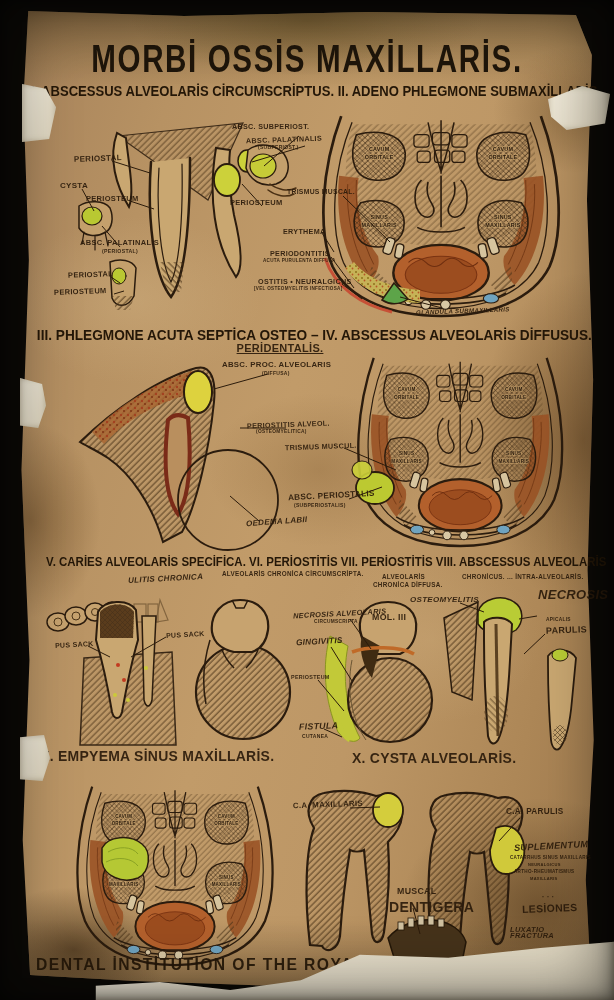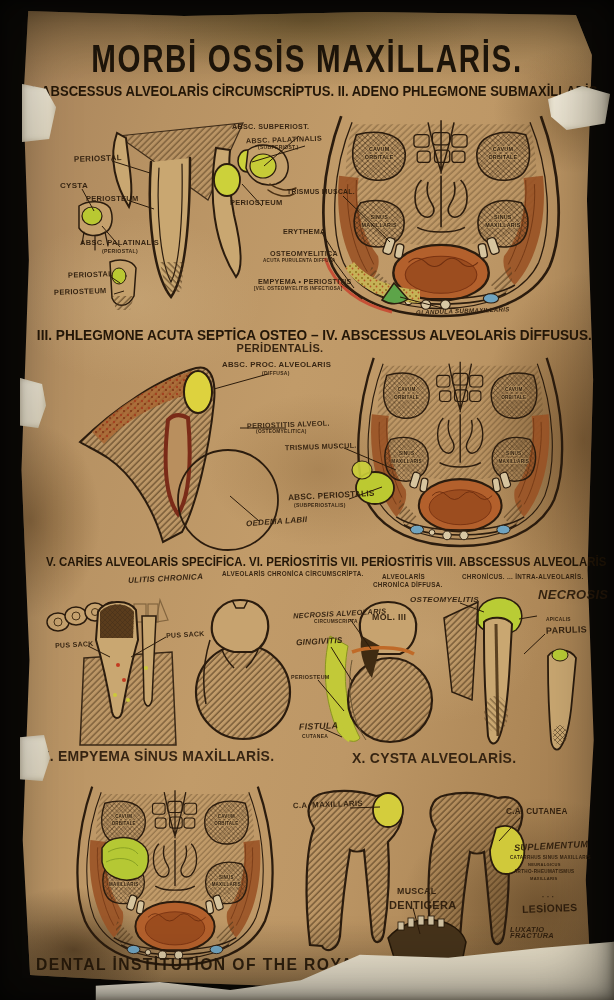--- a/index.html
+++ b/index.html
@@ -260,28 +260,28 @@
     <span class="lb" style="left:74px;top:155px;font-size:8px;transform:rotate(-2deg);">PERIOSTAL</span>
     <span class="lb" style="left:60px;top:182px;font-size:8px;">CYSTA</span>
     <span class="lb" style="left:86px;top:195px;font-size:7.5px;">PERIOSTEUM</span>
     <span class="lb" style="left:230px;top:199px;font-size:7.5px;">PERIOSTEUM</span>
     <span class="lb" style="left:287px;top:189px;font-size:6.8px;">TRISMUS MUSCAL.</span>
     <span class="lb" style="left:80px;top:239px;font-size:7.5px;">ABSC. PALATINALIS</span>
     <span class="lb" style="left:102px;top:249px;font-size:5.2px;">(PERIOSTAL)</span>
     <span class="lb" style="left:68px;top:271px;font-size:7.5px;transform:rotate(-2deg);">PERIOSTAL</span>
     <span class="lb" style="left:54px;top:288px;font-size:7.5px;transform:rotate(-2deg);">PERIOSTEUM</span>
     <span class="lb" style="left:283px;top:228px;font-size:7.2px;">ERYTHEMA</span>
-    <span class="lb" style="left:270px;top:250px;font-size:7.2px;">OSTEOMYELITICA</span>
+    <span class="lb" style="left:270px;top:250px;font-size:7.2px;">PERIODONTITIS</span>
     <span class="lb" style="left:263px;top:259px;font-size:4.6px;">ACUTA PURULENTA DIFFUSA</span>
-    <span class="lb" style="left:258px;top:278px;font-size:7.2px;">EMPYEMA • PERIOSTITIS</span>
+    <span class="lb" style="left:258px;top:278px;font-size:7.2px;">OSTITIS • NEURALGICUS</span>
     <span class="lb" style="left:254px;top:287px;font-size:4.6px;">[VEL OSTEOMYELITIS INFECTIOSA]</span>
     <span class="lb it" style="left:416px;top:308px;font-size:6.2px;transform:rotate(-2deg);">GLANDULA SUBMAXILLARIS</span>
 
     <div class="hd" style="top:327px;font-size:15.5px;transform:scaleX(.88);">III. PHLEGMONE ACUTA SEPTİCA OSTEO –   IV. ABSCESSUS ALVEOLARİS DİFFUSUS.</div>
-    <div class="lb" style="left:200px;top:343px;width:160px;text-align:center;font-size:11px;">PERİDENTALİS.</div>
+    <div class="lb" style="left:200px;top:343px;width:160px;text-align:center;font-size:11px;text-decoration:underline;">PERİDENTALİS.</div>
     <span class="lb" style="left:222px;top:361px;font-size:7.8px;">ABSC. PROC. ALVEOLARIS</span>
     <span class="lb" style="left:262px;top:371px;font-size:5px;">(DIFFUSA)</span>
     <span class="lb" style="left:247px;top:421px;font-size:7.2px;transform:rotate(-2deg);">PERIOSTITIS ALVEOL.</span>
     <span class="lb" style="left:256px;top:430px;font-size:4.8px;">(OSTEOMYELITICA)</span>
     <span class="lb" style="left:285px;top:443px;font-size:7.2px;transform:rotate(-2deg);">TRISMUS MUSCUL.</span>
     <span class="lb" style="left:288px;top:492px;font-size:8.2px;transform:rotate(-3deg);">ABSC. PERIOSTALIS</span>
     <span class="lb" style="left:294px;top:503px;font-size:5px;">(SUBPERIOSTALIS)</span>
     <span class="lb it" style="left:246px;top:518px;font-size:8px;transform:rotate(-4deg);">OEDEMA LABII</span>
 
     <div class="hd" style="top:555px;font-size:13.5px;transform:scaleX(.85);">V. CARİES ALVEOLARİS SPECİFİCA.  VI. PERİOSTİTİS  VII. PERİOSTİTİS  VIII. ABSCESSUS ALVEOLARİS</div>
@@ -300,23 +300,23 @@
     <span class="lb it" style="left:299px;top:722px;font-size:8.8px;transform:rotate(-2deg);">FISTULA</span>
     <span class="lb" style="left:302px;top:734px;font-size:5px;">CUTANEA</span>
     <span class="lb it" style="left:410px;top:596px;font-size:8px;">OSTEOMYELITIS</span>
     <span class="lb it" style="left:538px;top:588px;font-size:13px;">NECROSIS</span>
     <span class="lb" style="left:546px;top:618px;font-size:4.8px;">APICALIS</span>
     <span class="lb" style="left:546px;top:626px;font-size:9px;transform:rotate(-2deg);">PARULIS</span>
 
     <span class="lb" style="left:36px;top:748px;font-size:15.5px;transform:scaleX(.9);transform-origin:left;">IX. EMPYEMA SİNUS MAXİLLARİS.</span>
     <span class="lb" style="left:352px;top:750px;font-size:15.5px;transform:scaleX(.9);transform-origin:left;">X. CYSTA ALVEOLARİS.</span>
     <span class="lb" style="left:293px;top:801px;font-size:7.8px;transform:rotate(-2deg);">C.A. MAXILLARIS</span>
-    <span class="lb" style="left:506px;top:808px;font-size:8.2px;">C.A. CUTANEA</span>
+    <span class="lb" style="left:506px;top:808px;font-size:8.2px;">C.A. PARULIS</span>
     <span class="lb" style="left:397px;top:887px;font-size:8.8px;">MUSCAL</span>
-    <span class="lb" style="left:389px;top:900px;font-size:11px;">DENTIGERA</span>
+    <span class="lb" style="left:389px;top:900px;font-size:14px;">DENTIGERA</span>
     <span class="lb it" style="left:514px;top:842px;font-size:9.2px;transform:rotate(-3deg);">SUPLEMENTUM</span>
     <span class="lb" style="left:510px;top:856px;font-size:4.6px;">CATARRHUS SINUS MAXILLARIS</span>
     <span class="lb" style="left:528px;top:863px;font-size:4px;">NEURALGICUS</span>
     <span class="lb" style="left:514px;top:870px;font-size:4.6px;">ARTHO-RHEUMATISMUS</span>
     <span class="lb" style="left:530px;top:877px;font-size:4px;">MAXILLARIS</span>
     <span class="lb" style="left:542px;top:893px;font-size:7px;">· · ·</span>
     <span class="lb" style="left:522px;top:903px;font-size:10.5px;transform:rotate(-2deg);">LESİONES</span>
     <span class="lb it" style="left:510px;top:926px;font-size:7.5px;text-align:center;">LUXATIO</span>
     <span class="lb it" style="left:510px;top:932px;font-size:7.5px;">FRACTURA</span>
     <span class="lb it" style="left:510px;top:950px;font-size:7.5px;">USURA•ABRASIO</span>

